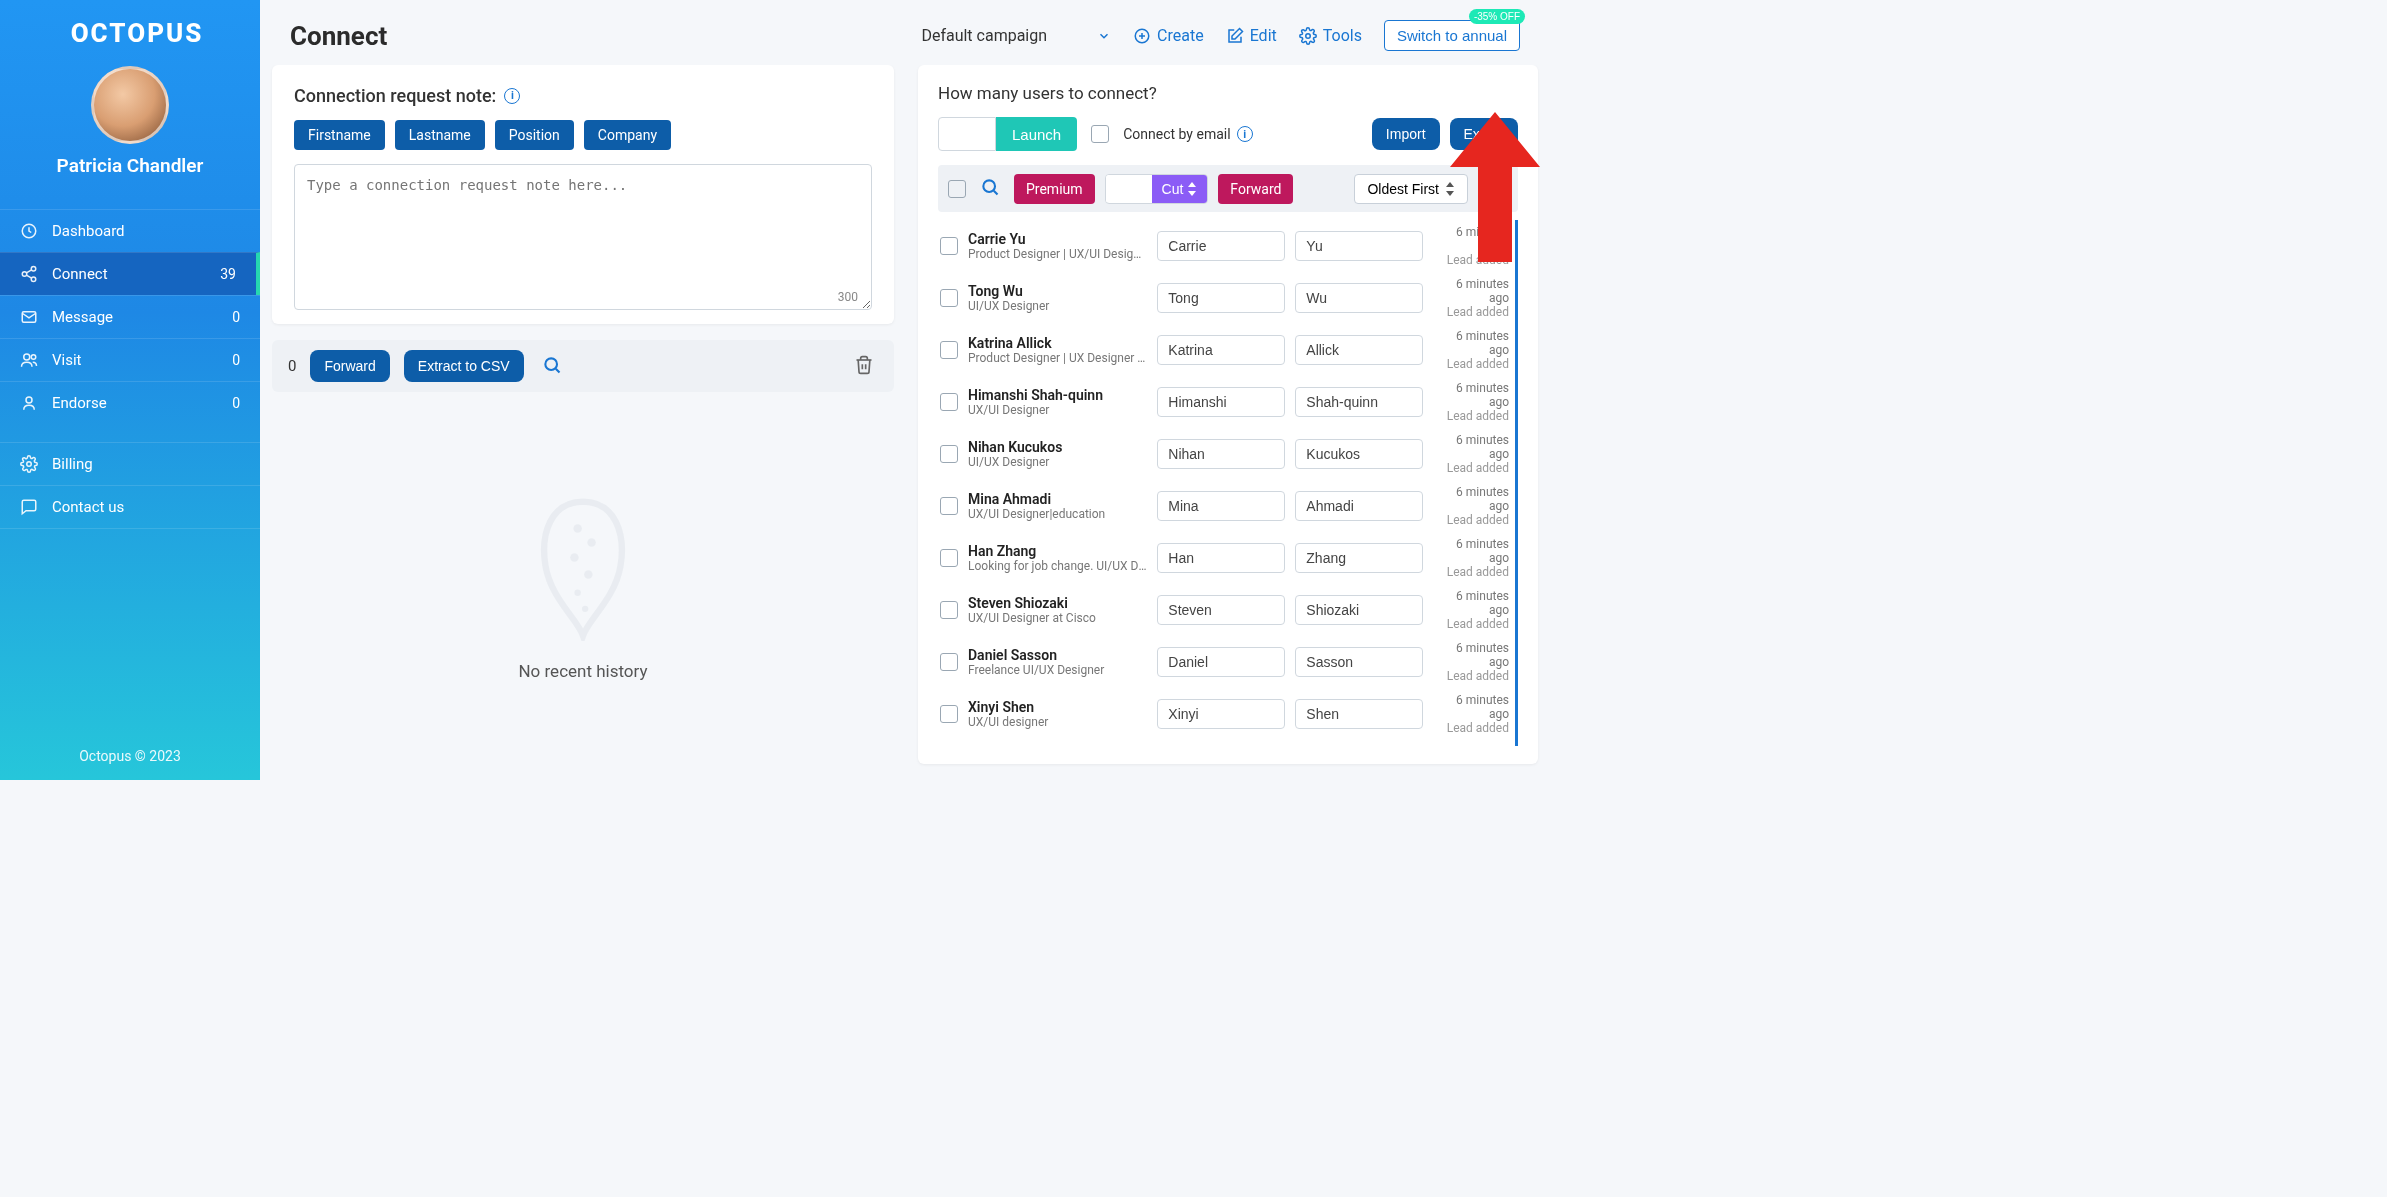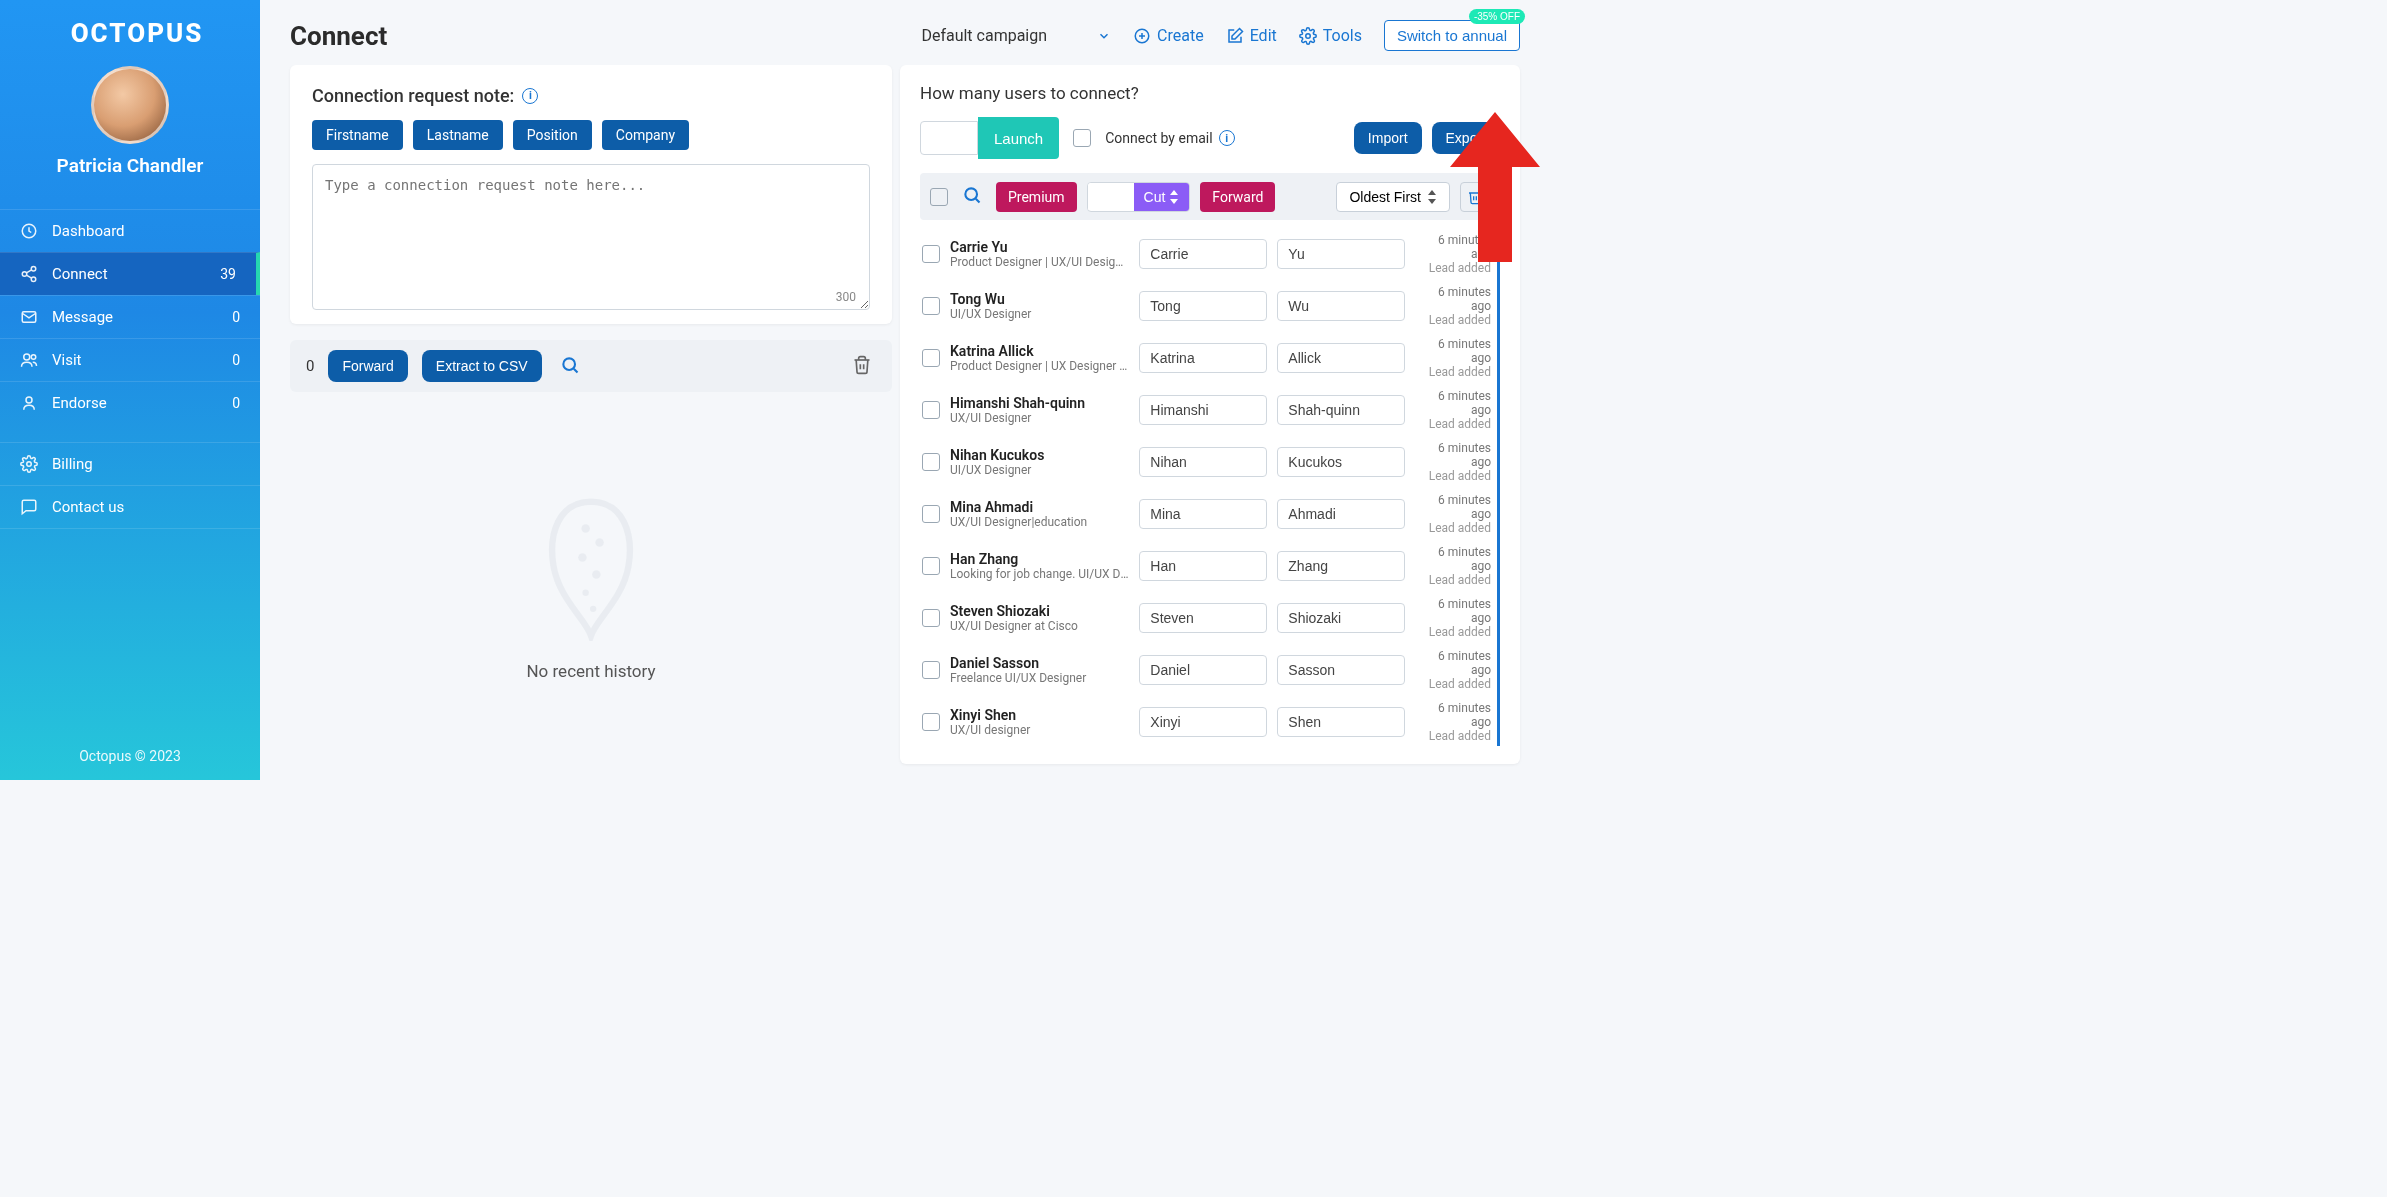--- a/index.html
+++ b/index.html
@@ -96,21 +96,21 @@
   cursor: pointer;
 }
 .discount-badge {
   position: absolute; top: -12px; right: -6px;
   background: #1de9b6; color: #fff;
   font-size: 10px; padding: 2px 5px;
   border-radius: 8px;
 }
 
 
-.content { display: flex; gap: 8px; padding: 0 30px 16px; flex: 1; overflow: hidden; }
+.content { display: flex; gap: 24px; padding: 0 12px 16px; flex: 1; overflow: hidden; }
 .card {
   background: #fff;
   border-radius: 6px;
   box-shadow: 0 1px 3px rgba(0,0,0,.06);
 }
 .left-col { flex: 1; display: flex; flex-direction: column; gap: 16px; min-width: 0; }
 .right-col { width: 620px; display: flex; flex-direction: column; }
 
 
 .note-card { padding: 20px 22px; }
@@ -175,21 +175,21 @@
 
 .right-card { padding: 18px 20px; flex: 1; display: flex; flex-direction: column; overflow: hidden; }
 .right-heading { font-size: 17px; color: #333; margin-bottom: 14px; }
 .launch-row { display: flex; align-items: center; gap: 14px; margin-bottom: 14px; }
 .num-input {
   width: 58px; height: 34px; border: 1px solid #d0d7de;
   border-radius: 4px 0 0 4px; padding: 0 6px; font-size: 14px;
 }
 .launch-btn {
   background: #1fc7b6; color: #fff; border: none;
-  padding: 0 16px; height: 42px; border-radius: 0 4px 4px 0;
+  padding: 0 16px; height: 34px; border-radius: 0 4px 4px 0;
   font-size: 15px; cursor: pointer; margin-left: -14px;
 }
 .cbx {
   width: 18px; height: 18px; border: 1.5px solid #9aa7b3;
   border-radius: 3px; cursor: pointer; flex-shrink: 0;
 }
 .cbx-lbl { font-size: 14px; color: #333; display: flex; align-items: center; gap: 6px; }
 .ie-btns { margin-left: auto; display: flex; gap: 10px; }
 
 

